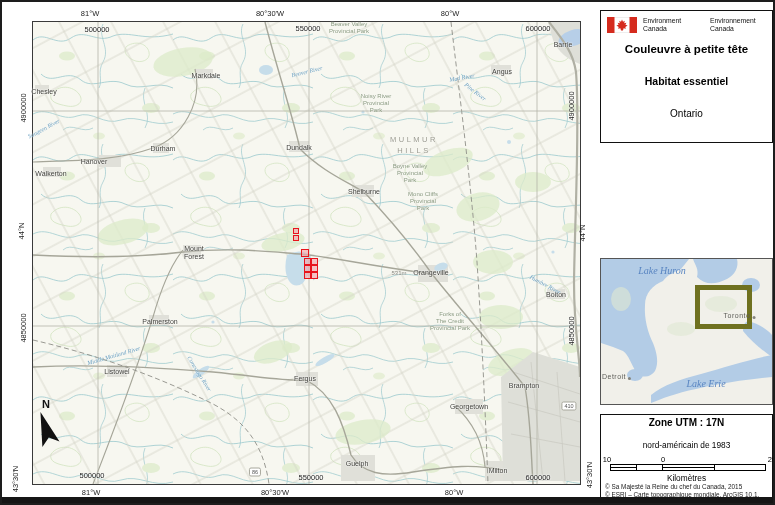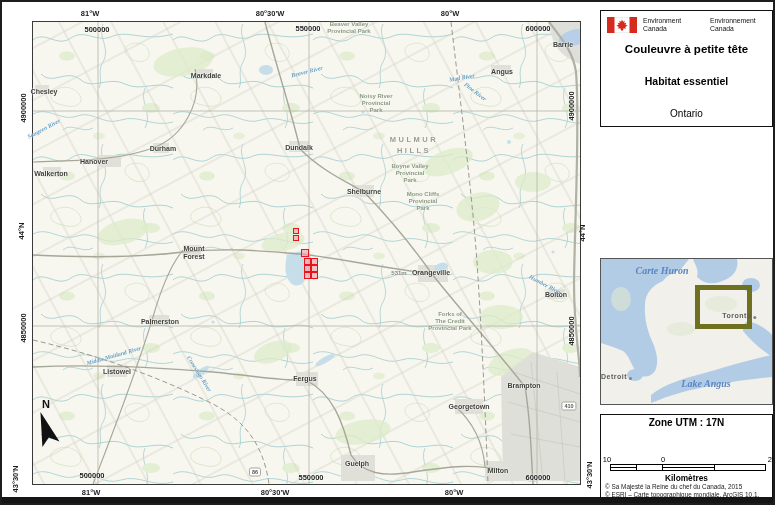--- a/index.html
+++ b/index.html
@@ -4,42 +4,42 @@
 <style>
   html,body{margin:0;padding:0;background:#fff;}
   .page{position:relative;width:775px;height:505px;box-sizing:border-box;border:2px solid #1d1d1d;
         background:#fff;font-family:"Liberation Sans",sans-serif;overflow:hidden;}
   .bottom-bar{position:absolute;left:0;right:0;bottom:0;height:6px;background:#151515;}
 
   
   .map-frame{position:absolute;left:30px;top:19px;width:547px;height:462px;border:1px solid #3a3a3a;
              background:#f7f7f0;overflow:hidden;}
   .map-frame svg{display:block;}
-  .habitat-layer,.overlay{position:absolute;inset:0;pointer-events:none;font-weight:bold;}
+  .habitat-layer,.overlay{position:absolute;inset:0;pointer-events:none;}
   .habitat-sq{position:absolute;box-sizing:border-box;border:1.5px solid #e8131c;background:rgba(244,166,172,.65);}
 
   .lbl{position:absolute;transform:translate(-50%,-50%);white-space:pre-line;text-align:center;
        pointer-events:none;line-height:1.15;}
   .town{font-size:7px;color:#3f3f3a;text-shadow:0 0 2px #fff,0 0 2px #fff;}
   .park{font-size:6px;color:#8a9a80;line-height:1.2;text-shadow:0 0 2px #fff;}
   .hills{font-size:7.5px;color:#9b9b90;letter-spacing:2.5px;line-height:1.5;text-shadow:0 0 2px #fff;}
   .river{font-size:6px;font-style:italic;color:#699fc0;font-family:"Liberation Serif",serif;text-shadow:0 0 2px #fff;}
   .gridnum{font-size:7.5px;color:#1c1c1c;text-shadow:0 0 2px #fff,0 0 2px #fff;}
   .geo{font-size:7.5px;color:#1c1c1c;}
   .elev{font-size:6px;color:#8c8c84;text-shadow:0 0 2px #fff;}
   .shield{font-size:5.5px;color:#555;background:#fff;border:1px solid #a7a79c;border-radius:2px;
           padding:0 2px;line-height:7px;}
 
   .north-arrow{position:absolute;left:30px;top:396px;width:28px;height:54px;text-align:center;}
   .north-arrow .n{font-size:11px;font-weight:bold;color:#111;}
   .north-arrow svg{margin-top:1px;transform:rotate(-18deg);}
 
   
   .box{position:absolute;left:598px;width:173px;box-sizing:border-box;border:1px solid #111;background:#fff;}
-  .title-box{top:8px;height:117px;}
+  .title-box{top:8px;height:133px;}
   .flag{position:absolute;left:6px;top:6px;width:30px;height:16px;}
   .dept{position:absolute;top:6px;font-size:6.8px;color:#111;white-space:pre-line;line-height:1.2;}
   .dept.en{left:42px;} .dept.fr{left:109px;}
   .t1{position:absolute;left:0;right:0;top:32px;text-align:center;font-weight:bold;font-size:11.5px;}
   .t2{position:absolute;left:0;right:0;top:46px;text-align:center;font-weight:bold;font-style:italic;font-size:11.5px;}
   .t3{position:absolute;left:0;right:0;top:64px;text-align:center;font-weight:bold;font-size:10.5px;}
   .region{position:absolute;left:0;right:0;top:97px;text-align:center;font-size:10px;}
 
   .legend-box{top:130px;height:121px;}
   .legend-head{position:absolute;left:10px;top:8px;font-weight:bold;font-style:italic;font-size:11px;}
@@ -63,21 +63,21 @@
   .ratio{position:absolute;left:0;right:0;top:35px;text-align:center;font-weight:bold;font-size:8.3px;}
   .bar-num{position:absolute;top:40px;font-size:7.5px;transform:translateX(-50%);}
   .bar{position:absolute;left:9px;top:49px;width:156px;height:7px;box-sizing:border-box;
        border:1px solid #000;display:flex;}
   .bar div{box-sizing:border-box;height:100%;}
   .bar .c1{width:26px;border-right:1px solid #000;}
   .bar .c2{width:26px;border-right:1px solid #000;}
   .bar .c3{width:52px;border-right:1px solid #000;}
   .bar .c4{flex:1;}
   .bar .mid{background:linear-gradient(#000,#000) center/100% 1px no-repeat;}
-  .unit{position:absolute;left:0;right:0;top:58px;text-align:center;font-weight:bold;font-size:8.3px;}
+  .unit{position:absolute;left:0;right:0;top:58px;text-align:center;font-weight:normal;font-size:8.3px;}
   .credit{position:absolute;left:4px;font-size:6.4px;color:#222;line-height:1;}
   .credit.l1{top:69px;} .credit.l2{top:77px;}
 </style>
 </head>
 <body>
 
 <div class="page">
 
   <div class="map-frame">
     <svg width="547" height="462" viewBox="0 0 547 462">
@@ -226,20 +226,21 @@
         <ellipse cx="120" cy="45" rx="16" ry="8"></ellipse>
           <ellipse cx="80" cy="70" rx="14" ry="7"></ellipse>
         <ellipse cx="20" cy="40" rx="10" ry="12"></ellipse>
       </g>
     </svg>
   </div>
   <div class="inset-extent"></div>
 
   <div class="box scale-box">
     <div class="zone">Zone UTM : 17N</div>
+    <div class="datum2">nord-américain de 1983</div>
     <span class="bar-num" style="left:6px">10</span>
     <span class="bar-num" style="left:62px">0</span>
     <span class="bar-num" style="left:171px">20</span>
     <div class="bar">
       <div class="c1 mid"></div>
         <div class="c2"></div>
         <div class="c3 mid"></div>
         <div class="c4"></div>
     </div>
     <div class="unit">Kilomètres</div>
@@ -327,22 +328,22 @@
       <div class="lbl river" style="left: 543px; top: 283px; transform: translate(-50%, -50%) rotate(28deg);">Humber River</div>
     </div>
   <div class="overlay">
       <div class="lbl elev" style="left: 397px; top: 271px;">531m</div>
     </div>
   <div class="overlay">
       <div class="lbl shield" style="left: 253px; top: 470px;">86</div>
       <div class="lbl shield" style="left: 567px; top: 404px;">410</div>
     </div>
   <div class="overlay">
-      <div class="lbl inset-water" style="left: 660px; top: 269px;">Carte Huron</div>
-      <div class="lbl inset-water" style="left: 704px; top: 382px;">Lake Angus</div>
+      <div class="lbl inset-water" style="left: 660px; top: 269px;">Lake Huron</div>
+      <div class="lbl inset-water" style="left: 704px; top: 382px;">Lake Erie</div>
     </div>
   <div class="overlay">
       <div class="lbl inset-city" style="left: 735px; top: 314px;">Toronto</div>
       <div class="lbl inset-city" style="left: 612px; top: 375px;">Detroit</div>
     </div>
 
   <div class="bottom-bar"></div>
 </div>
 
 </body></html>

